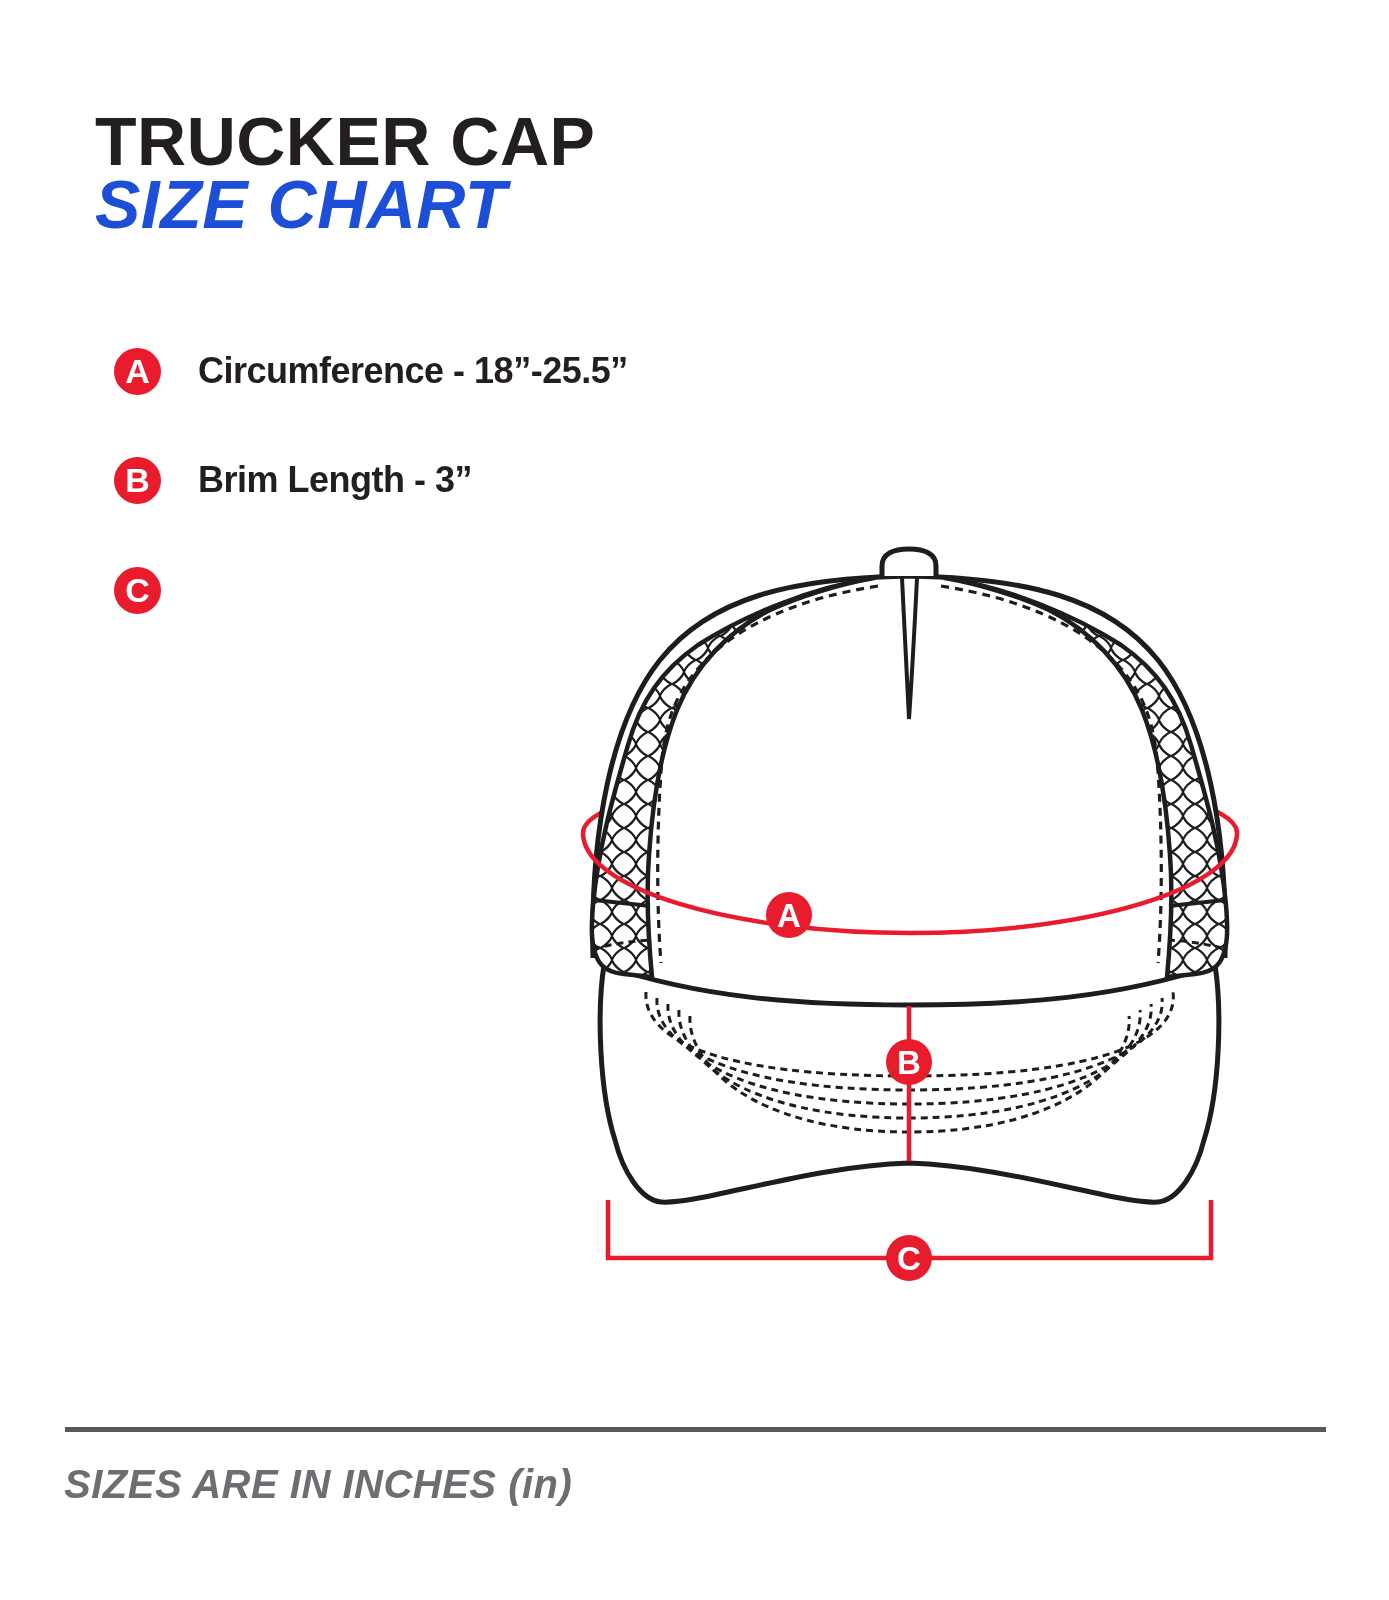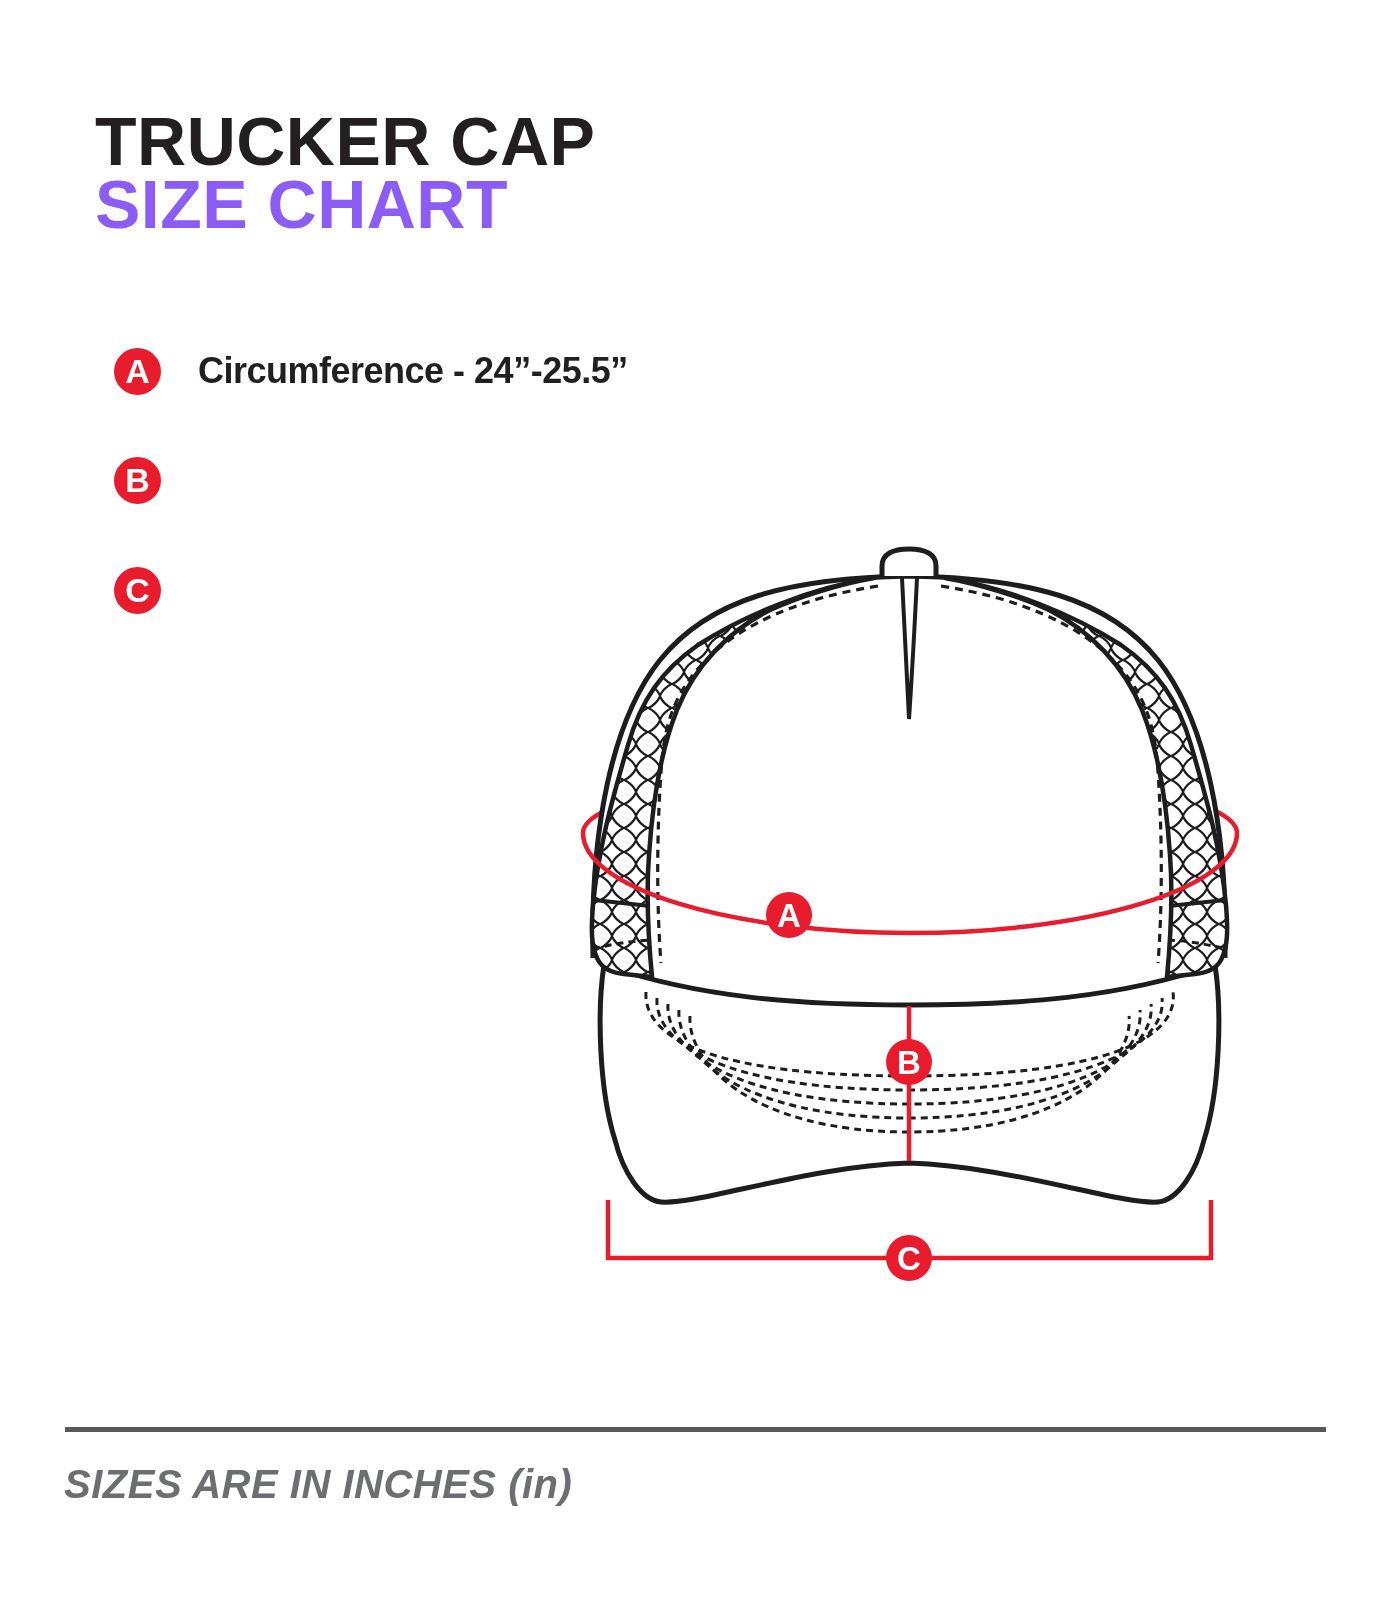--- a/index.html
+++ b/index.html
@@ -3,21 +3,21 @@
 <meta charset="utf-8">
 <style>
   html,body{margin:0;padding:0;background:#fff;}
   body{width:1389px;height:1600px;position:relative;overflow:hidden;
        font-family:"Liberation Sans",sans-serif;}
   .abs{position:absolute;}
 
   
   .title{left:95px;top:110px;font-size:68px;font-weight:bold;line-height:63px;
          letter-spacing:0.5px;color:#231f20;}
-  .title .line2{color:#8b5cf6;}
+  .title .line2{color:#1d4ed8;font-style:italic;}
 
   
   .legend-row{left:114px;height:48px;display:flex;align-items:center;}
   .badge{width:47px;height:47px;border-radius:50%;background:#e81c2c;color:#fff;
          display:flex;align-items:center;justify-content:center;
          font-size:34px;font-weight:bold;flex:0 0 auto;}
   .legend-label{margin-left:37px;font-size:36px;font-weight:bold;color:#231f20;
                 letter-spacing:-0.5px;white-space:nowrap;}
 
   
@@ -134,23 +134,24 @@
   </g>
 </svg>
 
 <div class="abs title">
   <div class="line1">TRUCKER CAP</div>
   <div class="line2">SIZE CHART</div>
 </div>
 
 <div class="abs legend-row" style="top:347px;">
   <div class="badge">A</div>
-  <div class="legend-label">Circumference - 24”-25.5”</div>
+  <div class="legend-label">Circumference - 18”-25.5”</div>
 </div>
 <div class="abs legend-row" style="top:456px;">
   <div class="badge">B</div>
+  <div class="legend-label">Brim Length - 3”</div>
 </div>
 <div class="abs legend-row" style="top:566px;">
   <div class="badge">C</div>
 </div>
 
 <div class="abs divider"></div>
 <div class="abs footer-note">SIZES ARE IN INCHES (in)</div>
 
 </body></html>

